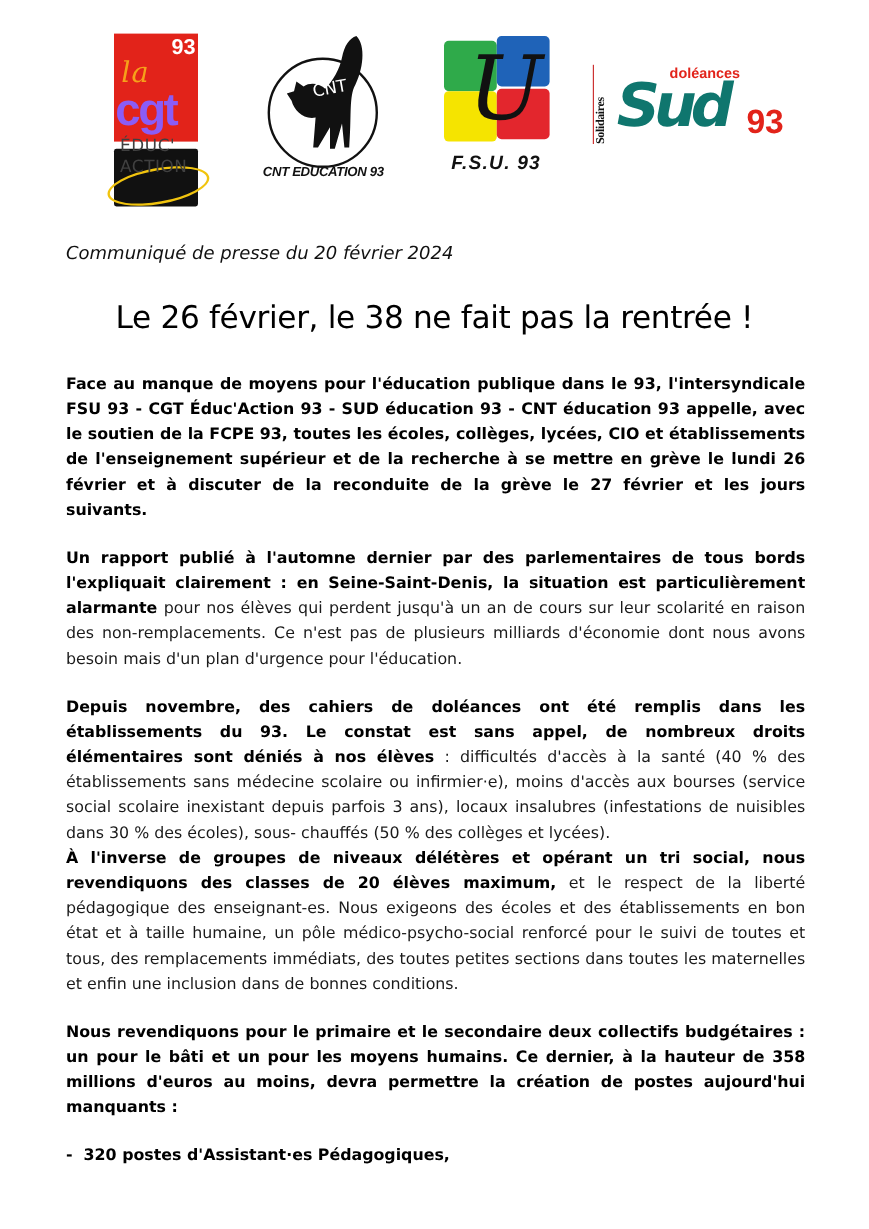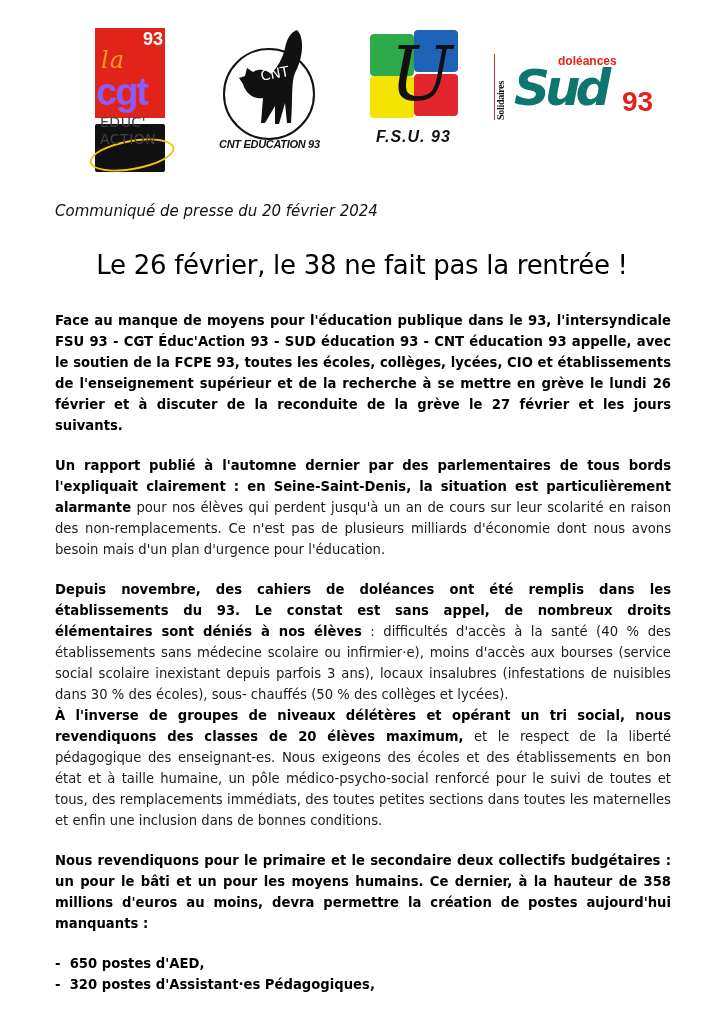--- a/index.html
+++ b/index.html
@@ -96,17 +96,16 @@
   <p><b>Face au manque de moyens pour l'éducation publique dans le 93, l'intersyndicale FSU 93 - CGT Éduc'Action 93 - SUD éducation 93 - CNT éducation 93 appelle, avec le soutien de la FCPE 93, toutes les écoles, collèges, lycées, CIO et établissements de l'enseignement supérieur et de la recherche à se mettre en grève le lundi 26 février et à discuter de la reconduite de la grève le 27 février et les jours suivants.</b></p>
   <div class="gap"></div>
   <p><b>Un rapport publié à l'automne dernier par des parlementaires de tous bords l'expliquait clairement : en Seine-Saint-Denis, la situation est particulièrement alarmante</b><span> pour nos élèves qui perdent jusqu'à un an de cours sur leur scolarité en raison des non-remplacements. Ce n'est pas de plusieurs milliards d'économie dont nous avons besoin mais d'un plan d'urgence pour l'éducation.</span></p>
   <div class="gap"></div>
   <p><b>Depuis novembre, des cahiers de doléances ont été remplis dans les établissements du 93. Le constat est sans appel, de nombreux droits élémentaires sont déniés à nos élèves</b><span> : difficultés d'accès à la santé (40 % des établissements sans médecine scolaire ou infirmier·e), moins d'accès aux bourses (service social scolaire inexistant depuis parfois 3 ans), locaux insalubres (infestations de nuisibles dans 30 % des écoles), sous- chauffés (50 % des collèges et lycées).</span></p>
   <p><b>À l'inverse de groupes de niveaux délétères et opérant un tri social, nous revendiquons des classes de 20 élèves maximum,</b><span> et le respect de la liberté pédagogique des enseignant-es. Nous exigeons des écoles et des établissements en bon état et à taille humaine, un pôle médico-psycho-social renforcé pour le suivi de toutes et tous, des remplacements immédiats, des toutes petites sections dans toutes les maternelles et enfin une inclusion dans de bonnes conditions.</span></p>
   <div class="gap"></div>
   <p><b>Nous revendiquons pour le primaire et le secondaire deux collectifs budgétaires : un pour le bâti et un pour les moyens humains. Ce dernier, à la hauteur de 358 millions d'euros au moins, devra permettre la création de postes aujourd'hui manquants :</b></p>
   <div class="gap"></div>
   <ul class="list">
-    <li>-  650 postes d'AED,</li>
     <li>-  320 postes d'Assistant·es Pédagogiques,</li>
 
   </ul>
 </div>
 
 </body></html>

